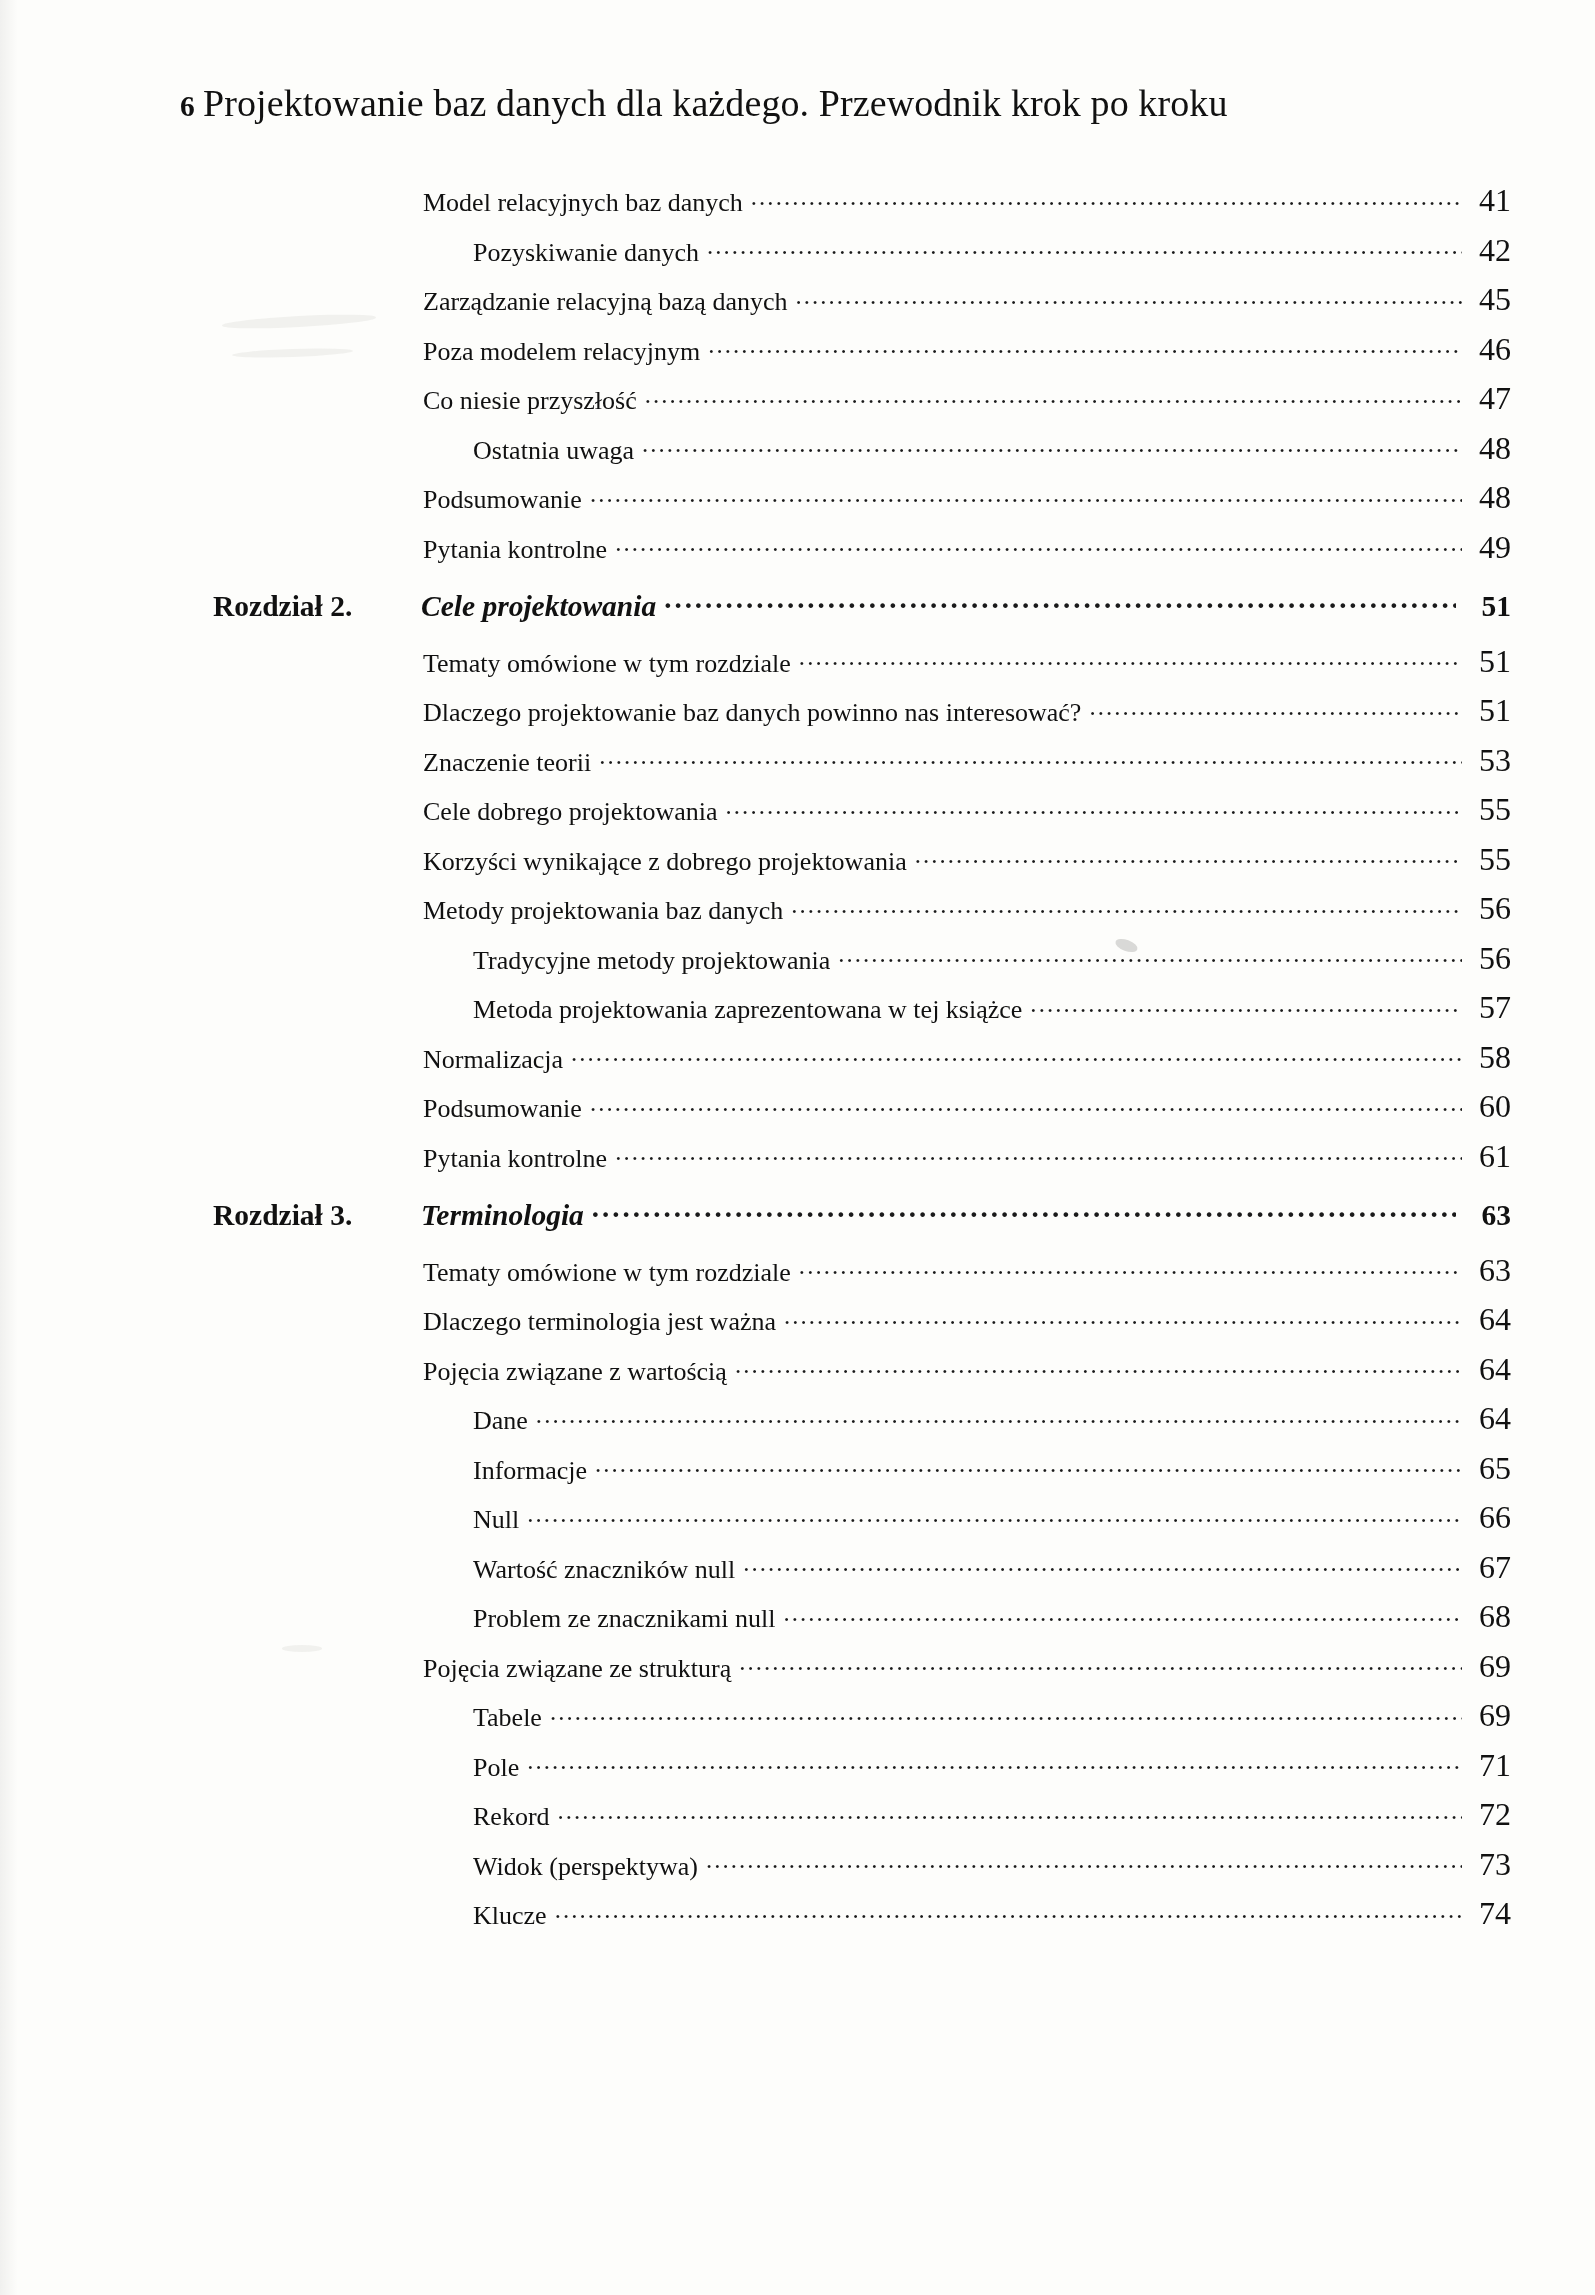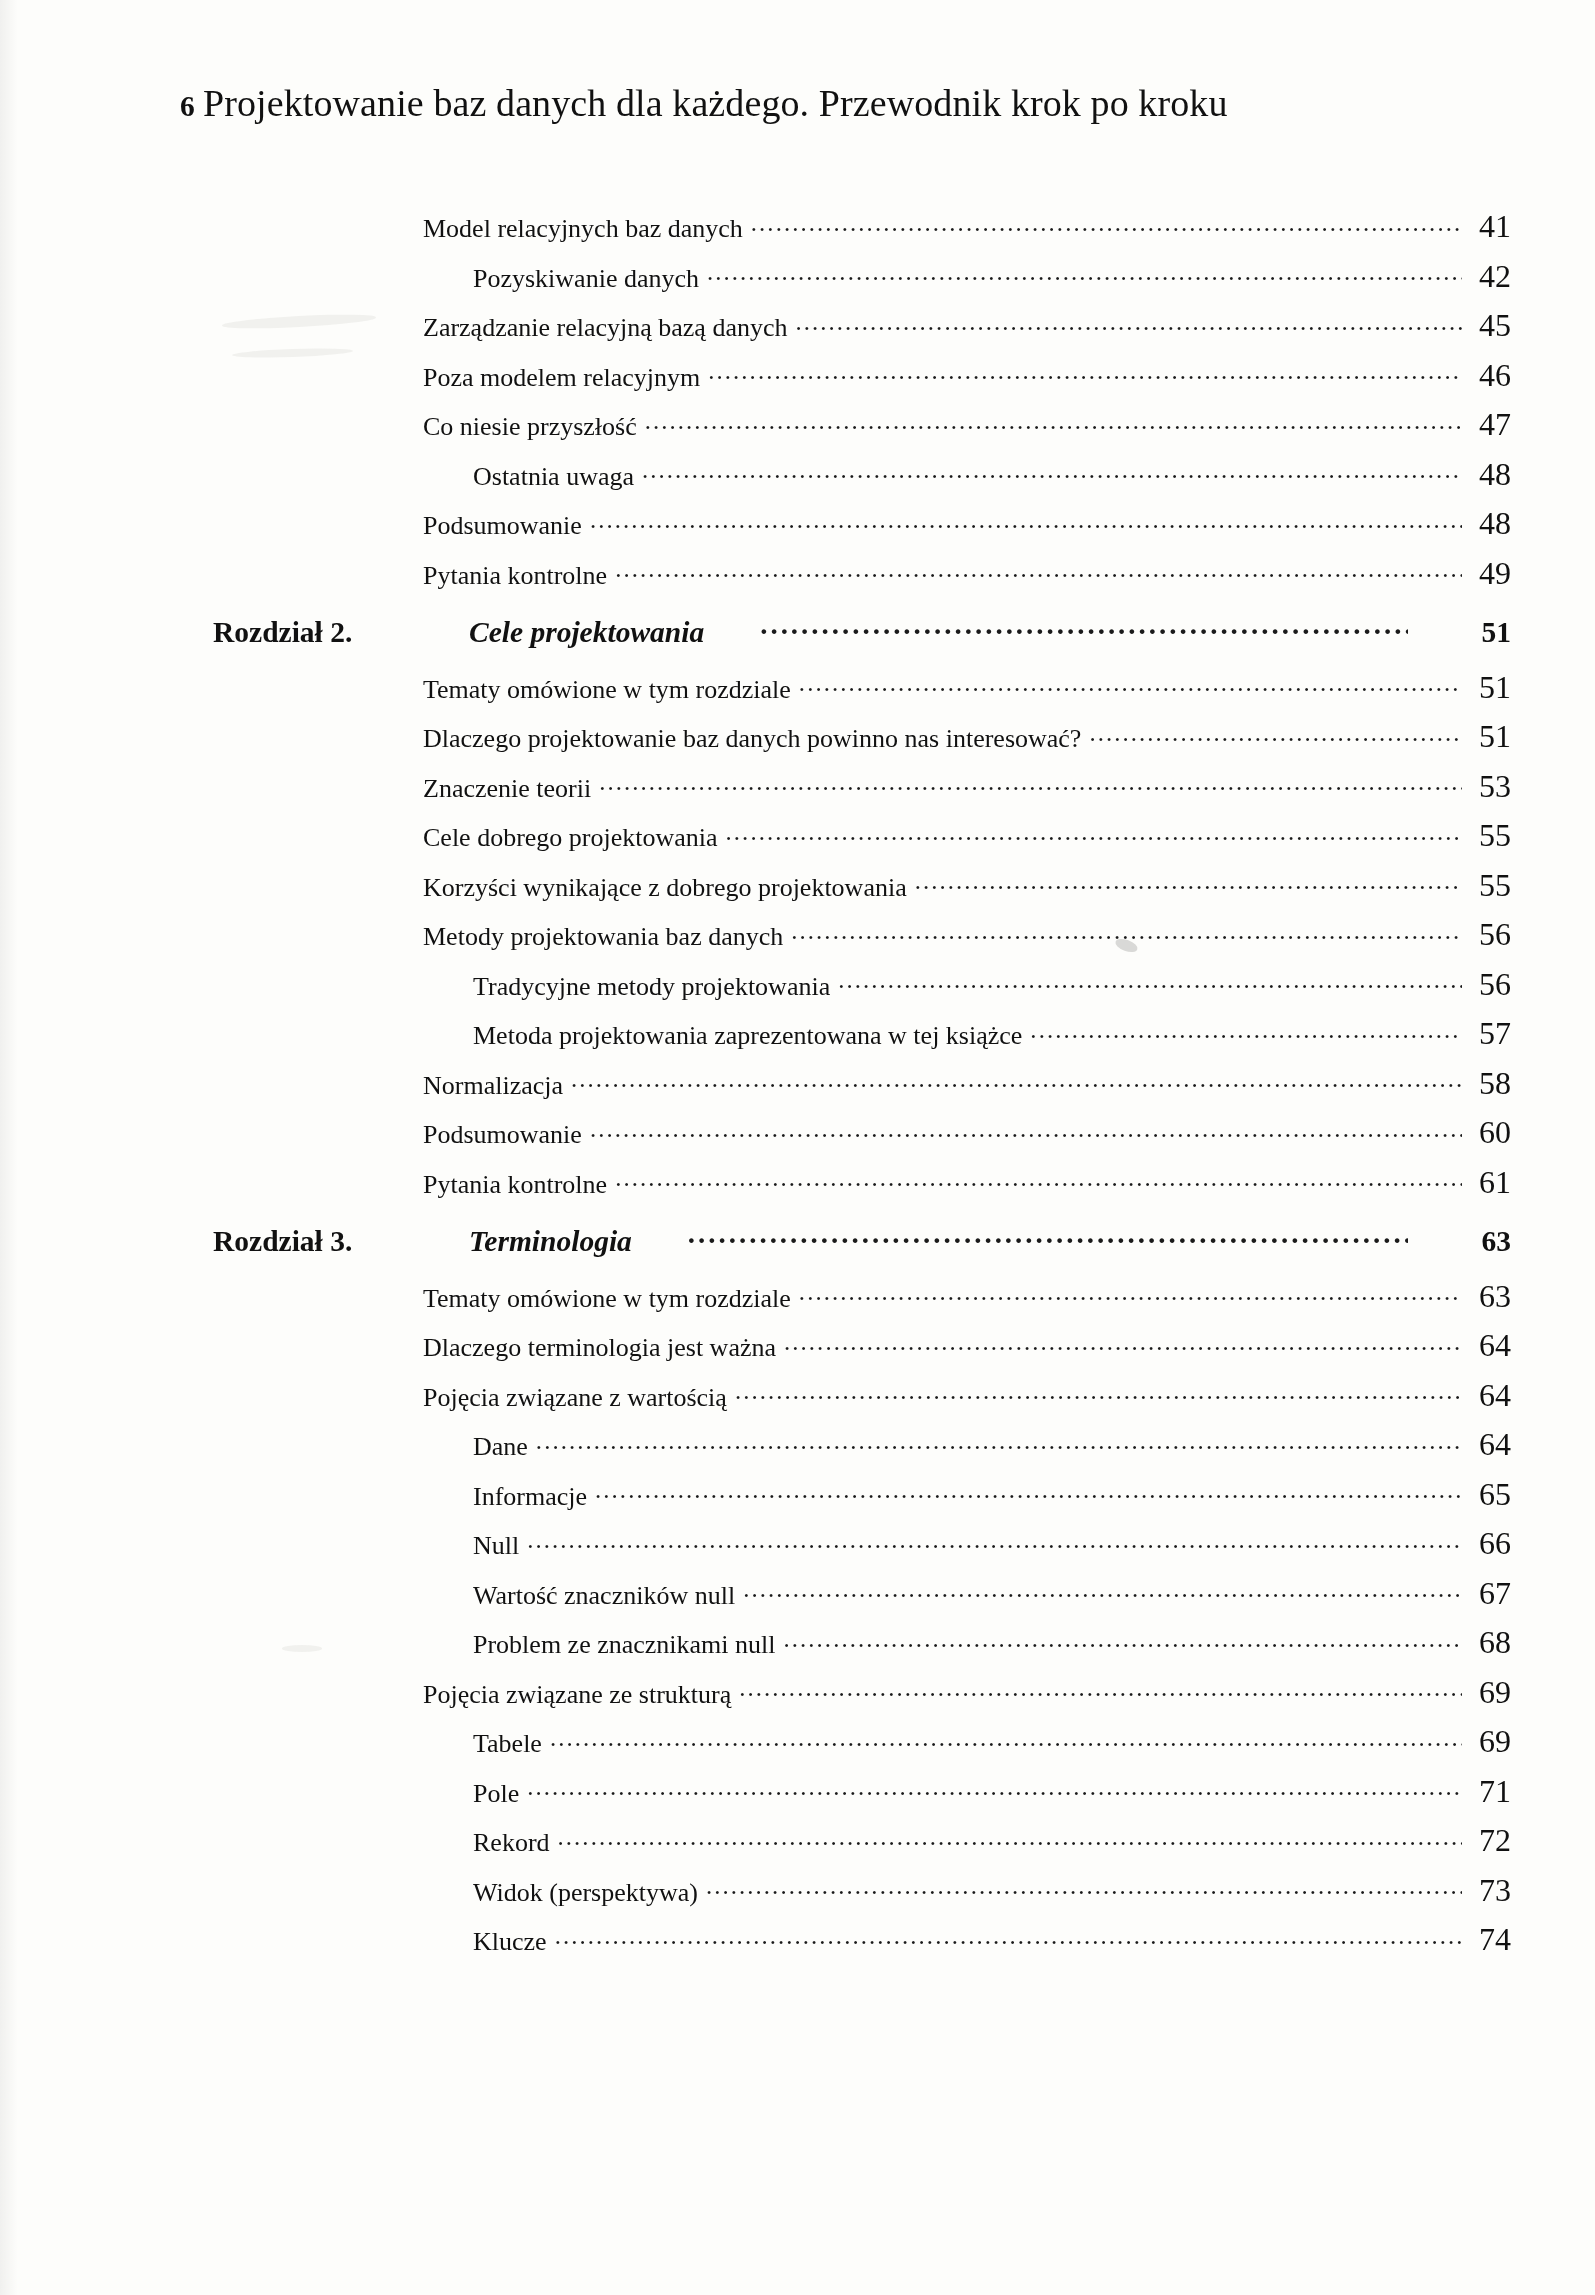--- a/index.html
+++ b/index.html
@@ -35,21 +35,21 @@
   }
   .head-title {
     margin-left: 8px;
     font-size: 38px;
     letter-spacing: 0.1px;
   }
 
   
   .toc {
     position: absolute;
-    top: 210px;
+    top: 184px;
     left: 201px;
     width: 1310px;
   }
   .toc-row {
     display: flex;
     align-items: baseline;
     font-size: 26px;
     line-height: 1.0;
     margin-bottom: 17.5px;
     white-space: nowrap;
@@ -85,21 +85,20 @@
   .lvl1 { padding-left: 222px; }
   .lvl2 { padding-left: 272px; }
 
   
   .chapter {
     font-weight: bold;
     font-size: 29.5px;
     margin-top: 24px;
     margin-bottom: 23px;
     padding-left: 0;
-    gap: 48px;
   }
   .chapter .chapno {
     flex: 0 0 auto;
     width: 208px;
     text-align: left;
     padding-left: 12px;
   }
   .chapter .label {
     font-weight: bold;
     font-style: italic;

